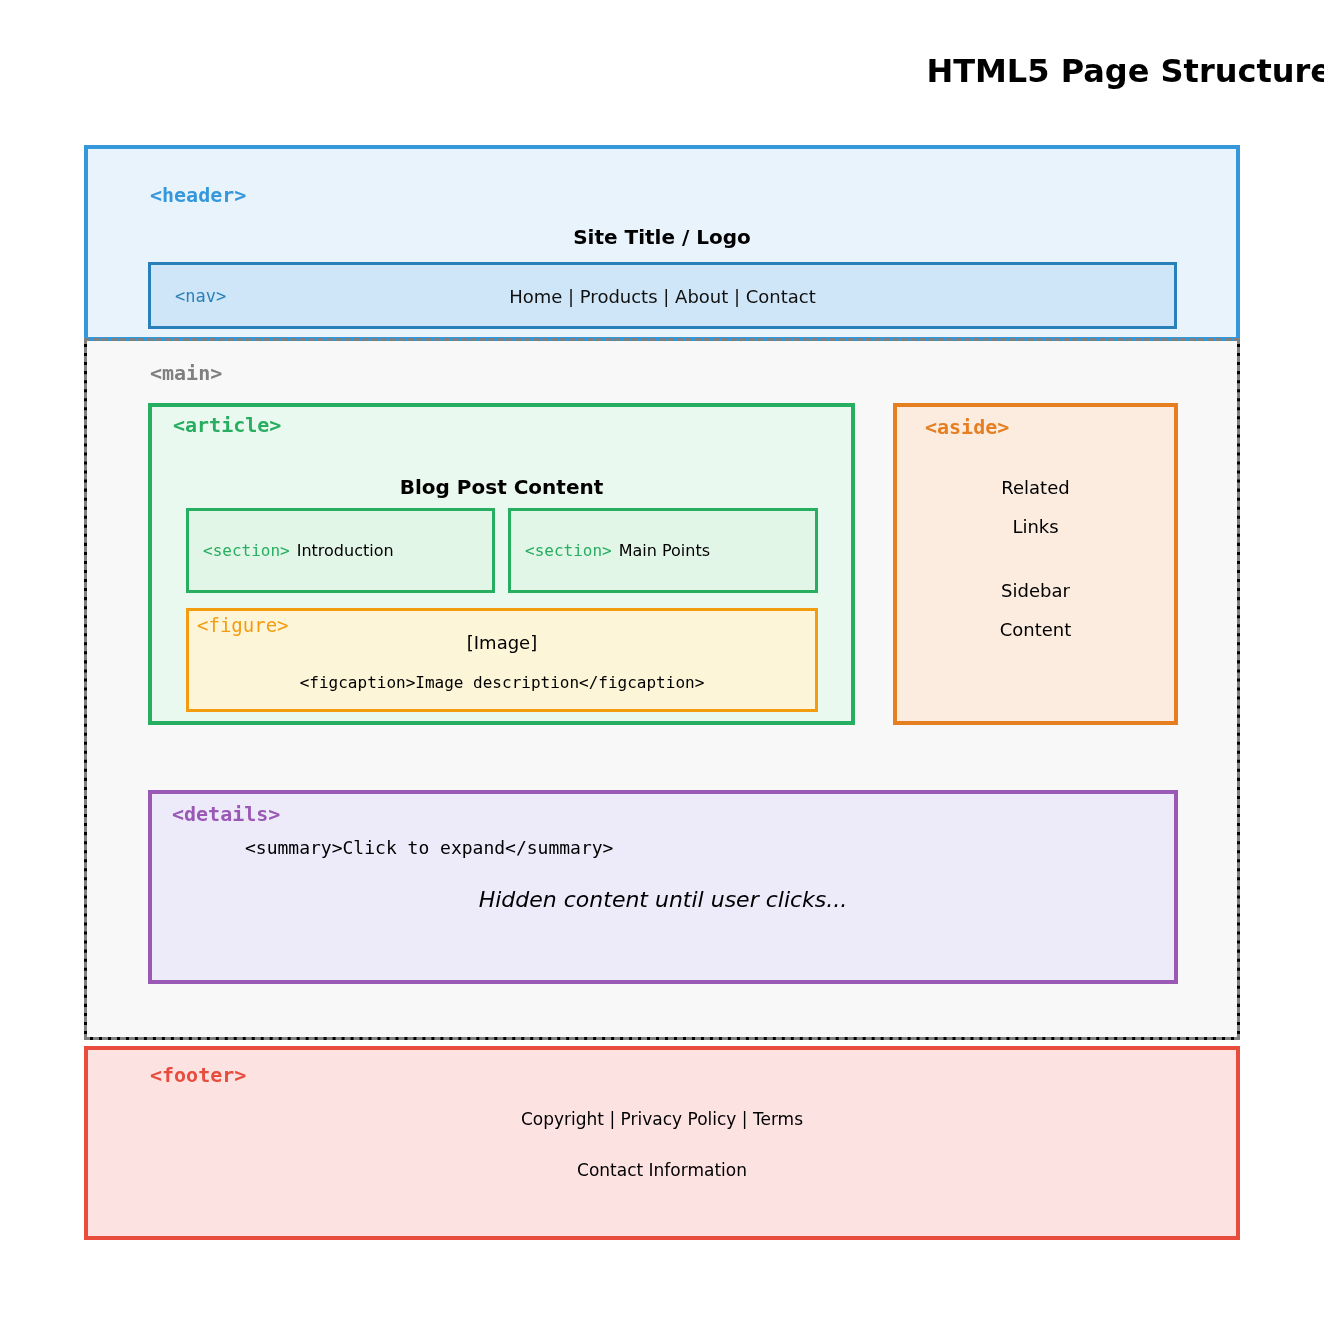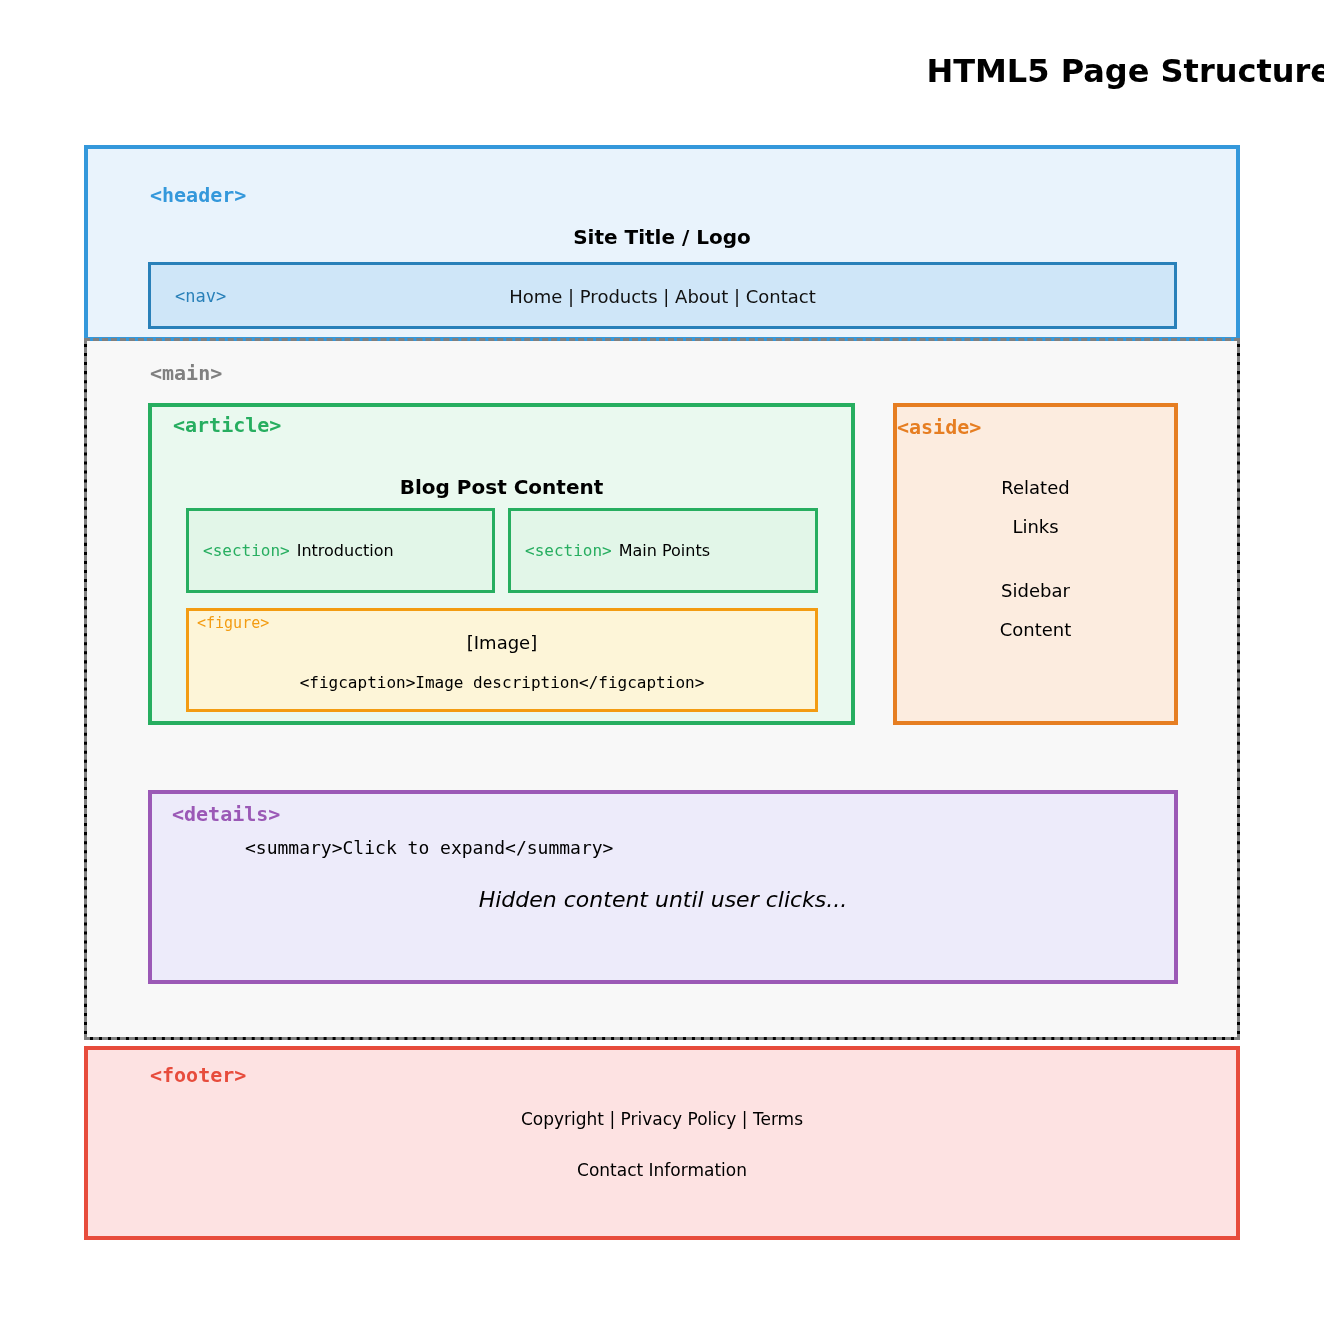--- a/index.html
+++ b/index.html
@@ -70,35 +70,35 @@
     display:flex; align-items:center; padding-left:14px;
   }
   .section-box.first{left:34px; width:309px;}
   .section-box.second{left:356px; width:310px;}
   .section-tag{font-size:16px; color:var(--green); white-space:pre;}
   .section-label{font-size:16px; margin-left:7px; color:#000;}
   .figure-box{
     position:absolute; left:34px; top:201px; width:632px; height:104px;
     background:var(--fig-bg); border:3px solid var(--fig-orange);
   }
-  .figure-tag{position:absolute; left:8px; top:3px; font-size:15px; color:var(--fig-orange); white-space:pre;}
+  .figure-tag{position:absolute; left:8px; top:3px; font-size:19px; color:var(--fig-orange); white-space:pre;}
   .figure-image{
     position:absolute; top:20px; left:0; width:100%; text-align:center;
     font-size:18px; line-height:24px; color:#000;
   }
   .figure-caption{
     position:absolute; top:62px; left:0; width:100%; text-align:center;
     font-size:16px; line-height:20px; color:#000;
   }
   
   .aside-box{
     position:absolute; left:806px; top:62px; width:285px; height:322px;
     background:var(--aside-bg); border:4px solid var(--aside-orange);
   }
-  .aside-box > .tag-big{left:0; top:8px; color:var(--aside-orange);}
+  .aside-box > .tag-big{left:28px; top:8px; color:var(--aside-orange);}
   .aside-text{
     position:absolute; top:61px; left:50%; transform:translateX(-50%);
     width:100px; text-align:center; font-size:18px; line-height:39px; color:#000;
   }
   .aside-text .block2{margin-top:25px;}
   
   .details-box{
     position:absolute; left:61px; top:449px; width:1030px; height:194px;
     background:var(--details-bg); border:4px solid var(--purple);
   }

